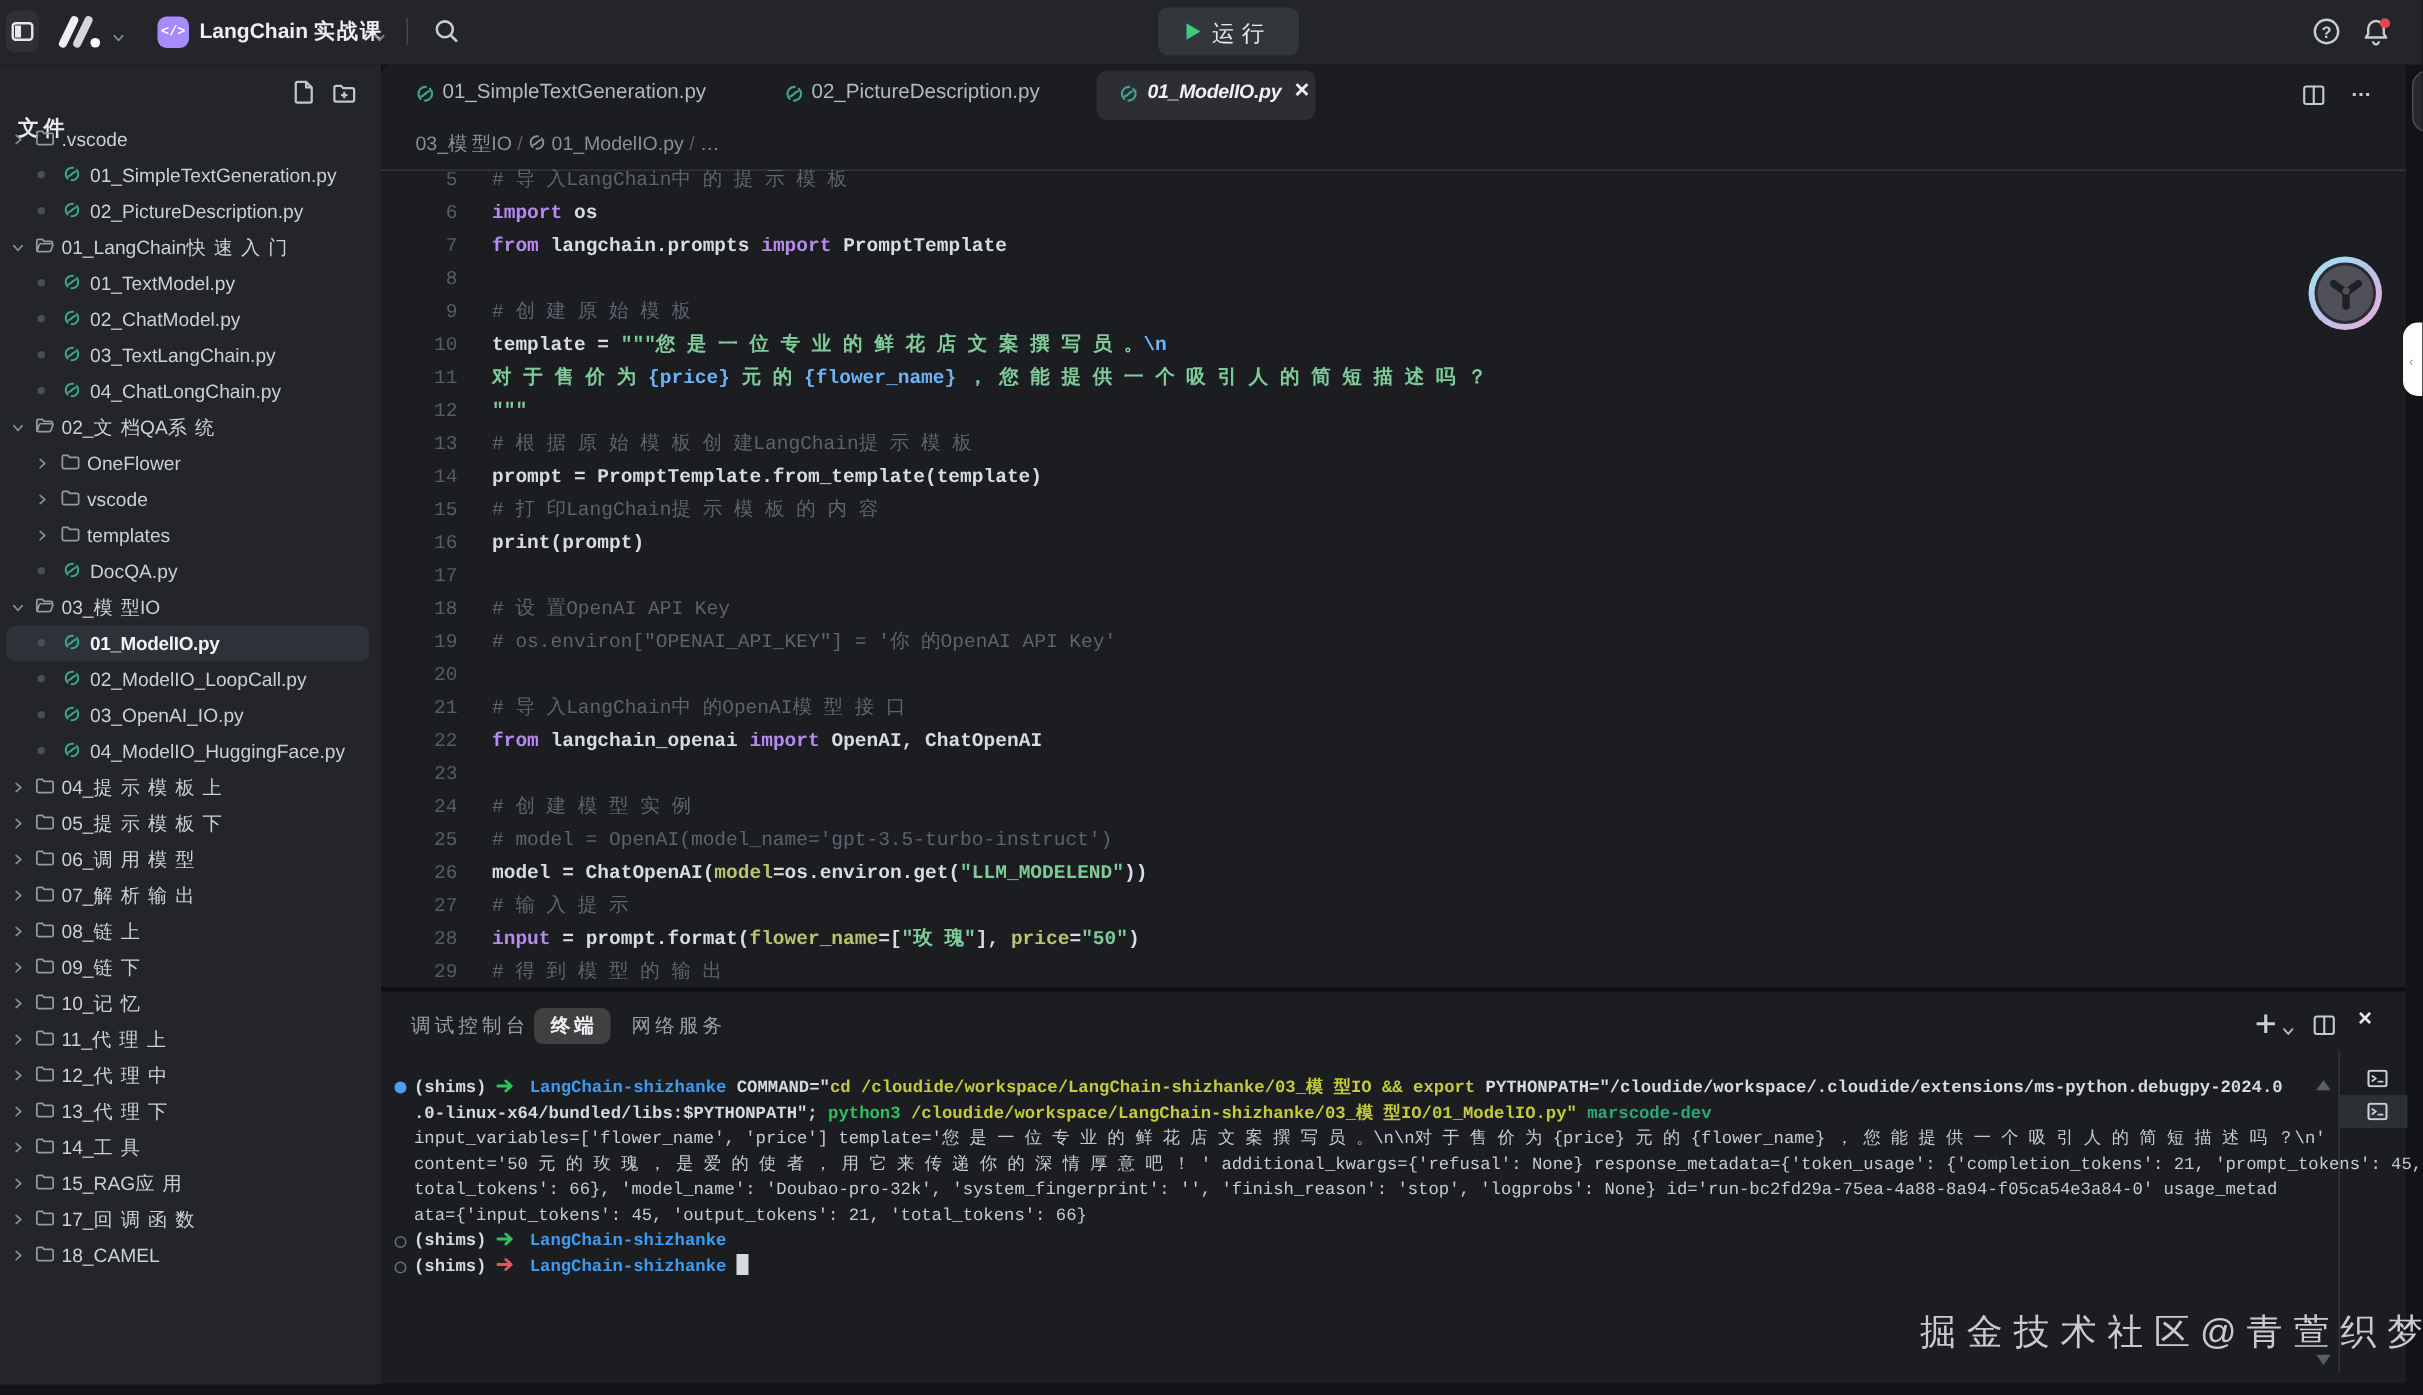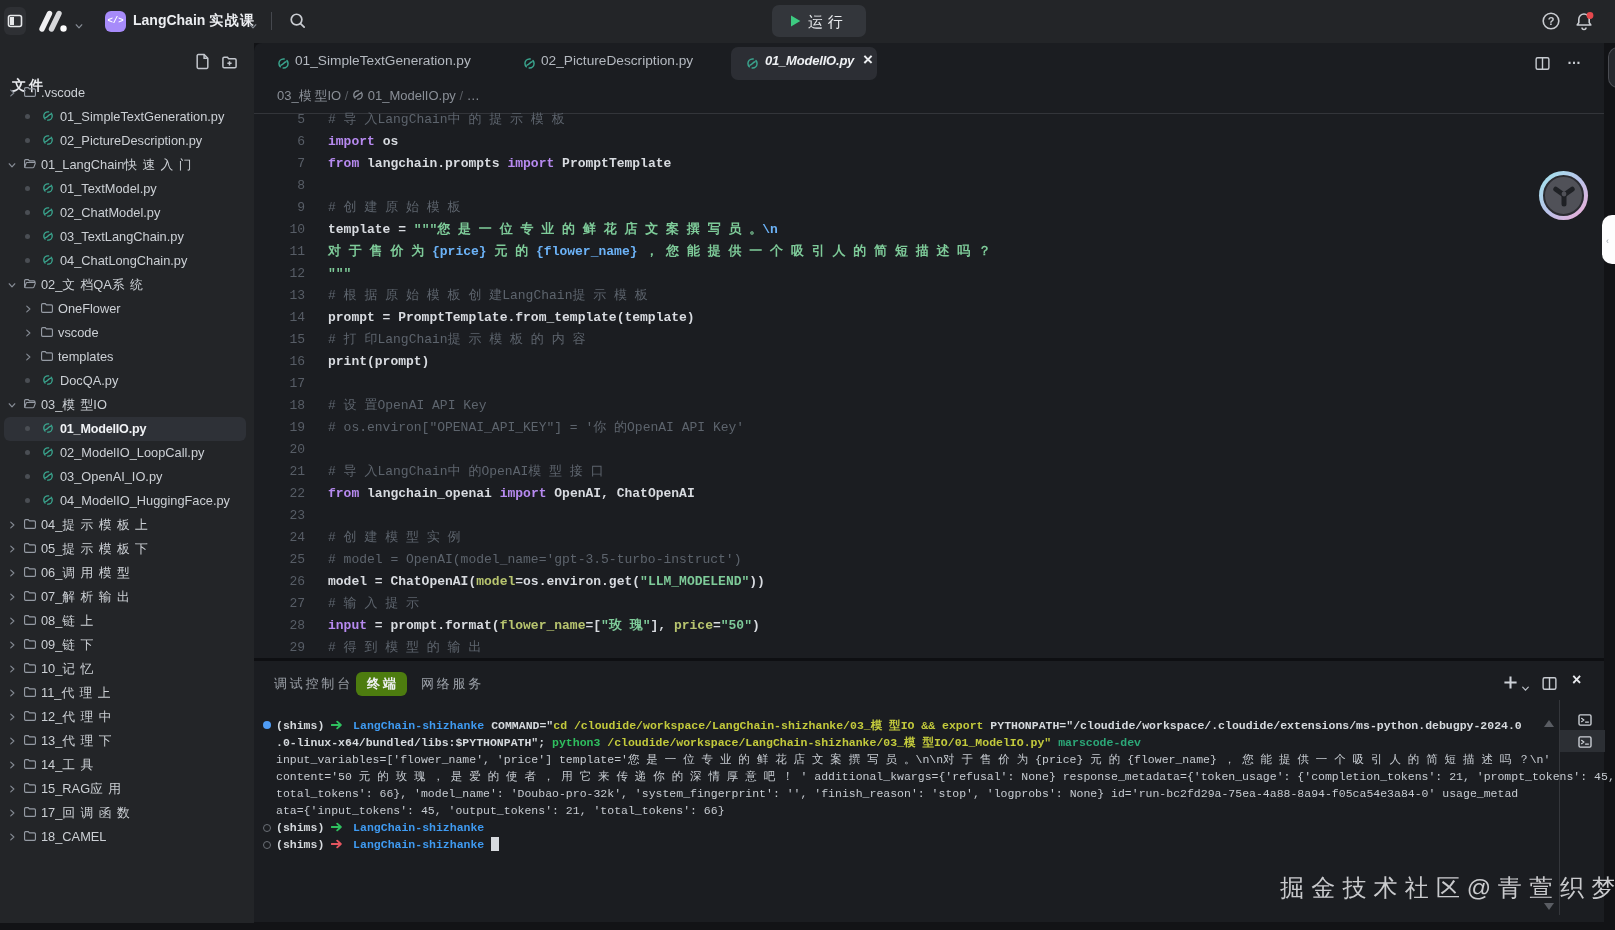--- a/index.html
+++ b/index.html
@@ -39,21 +39,21 @@
 
 #gutter { position:absolute; left:254px; top:109px; width:51px; text-align:right; font-family:"Liberation Mono",monospace; font-size:13px; line-height:22px; color:#575d66; white-space:pre; }
 #code { position:absolute; left:328px; top:109px; font-family:"Liberation Mono",monospace; font-size:13px; font-weight:700; line-height:22px; white-space:pre; color:#d8dbe0; }
 #code s, #term s { text-decoration:none; }
 .kw { color:#b78af0; } .cm { color:#5d646d; font-weight:400;} .st { color:#7ecb99; }
 .bl { color:#6cb3f8; } .pa { color:#b8c56f; } .tx { color:#d8dbe0; }
 
 
 .pdiv { position:absolute; left:254px; top:658px; width:1350px; height:3px; background:#0e0f12; }
 .ptab1 { position:absolute; left:274px; top:675px; font-size:13px; color:#9ba0a8; white-space:nowrap; }
-.ptab2 { position:absolute; left:356px; top:672px; width:51px; height:24px; background:#4d7c0f; border-radius:6px; text-align:center; line-height:24px; font-size:13px; font-weight:700; color:#eef0f3; }
+.ptab2 { position:absolute; left:356px; top:672px; width:51px; height:24px; background:#404040; border-radius:6px; text-align:center; line-height:24px; font-size:13px; font-weight:700; color:#eef0f3; }
 .ptab3 { position:absolute; left:421px; top:675px; font-size:13px; color:#9ba0a8; white-space:nowrap; }
 #term { position:absolute; left:276px; top:717px; font-family:"Liberation Mono",monospace; font-size:11.5px; line-height:17px; white-space:pre; color:#c6cbd1; }
 .twh { color:#d6dade; font-weight:700; } .tylw { color:#c3ca3c; font-weight:700; }
 .tgrn { color:#2fbf5f; font-weight:700; } .ttl { color:#2ca878; font-weight:700; }
 .tblu { color:#3f9bf2; font-weight:700; } .tgy { color:#c6cbd1; }
 .bull { position:absolute; width:8px; height:8px; border-radius:50%; }
 
 
 .tdivv { position:absolute; left:1559px; top:700px; width:1px; height:215px; background:#34363b; }
 .tlrow { position:absolute; left:1560px; width:44px; height:22px; }

